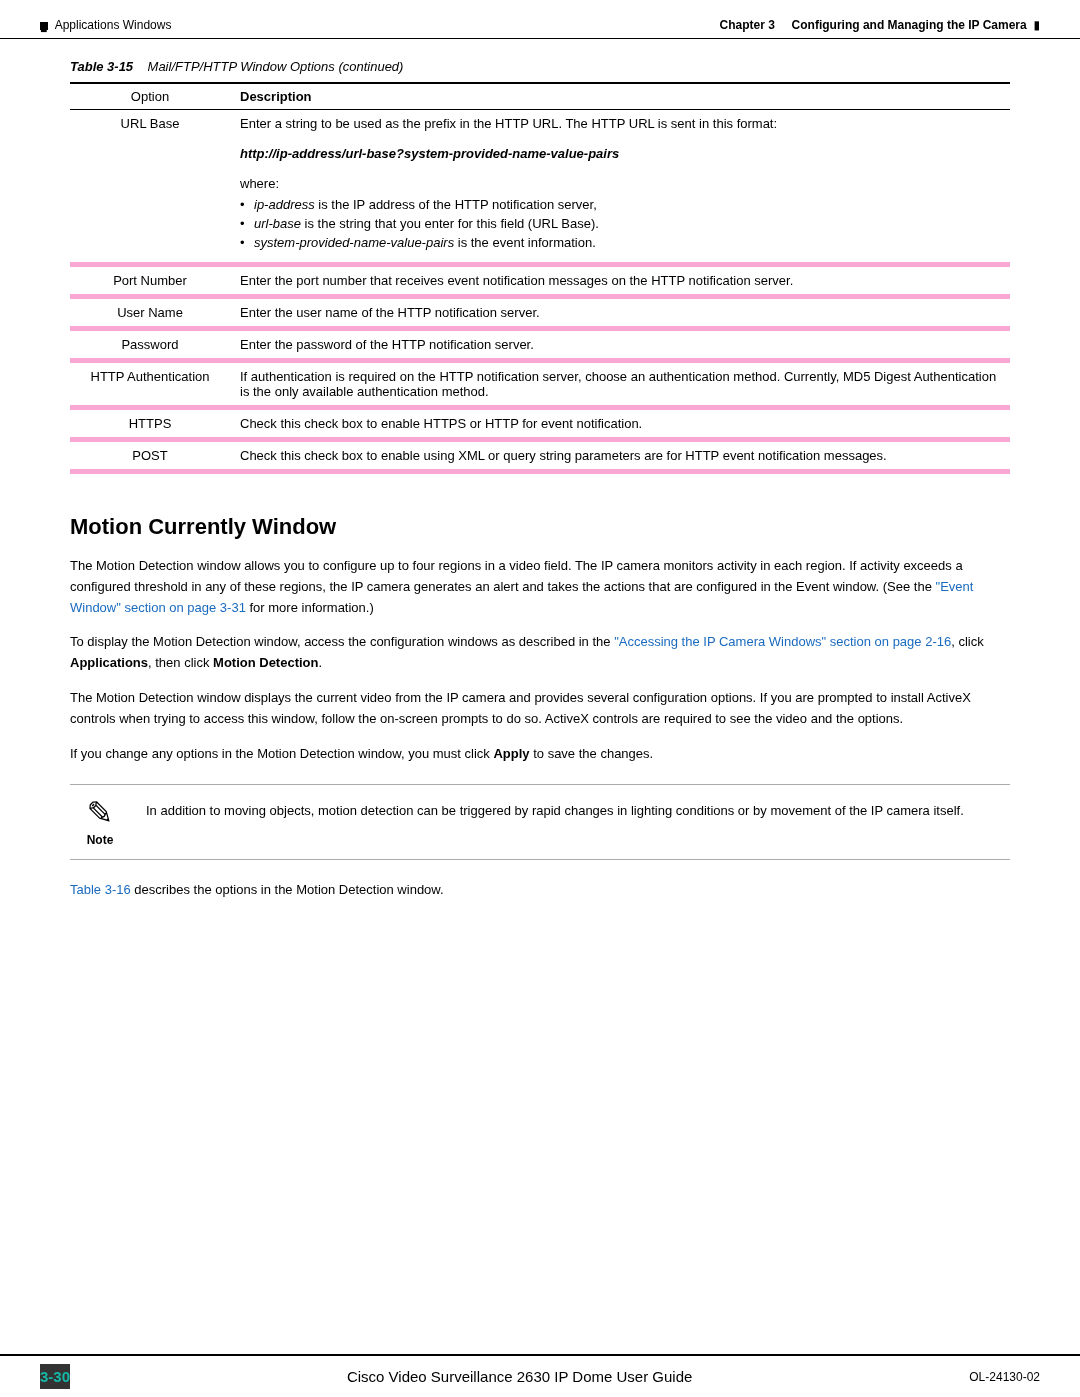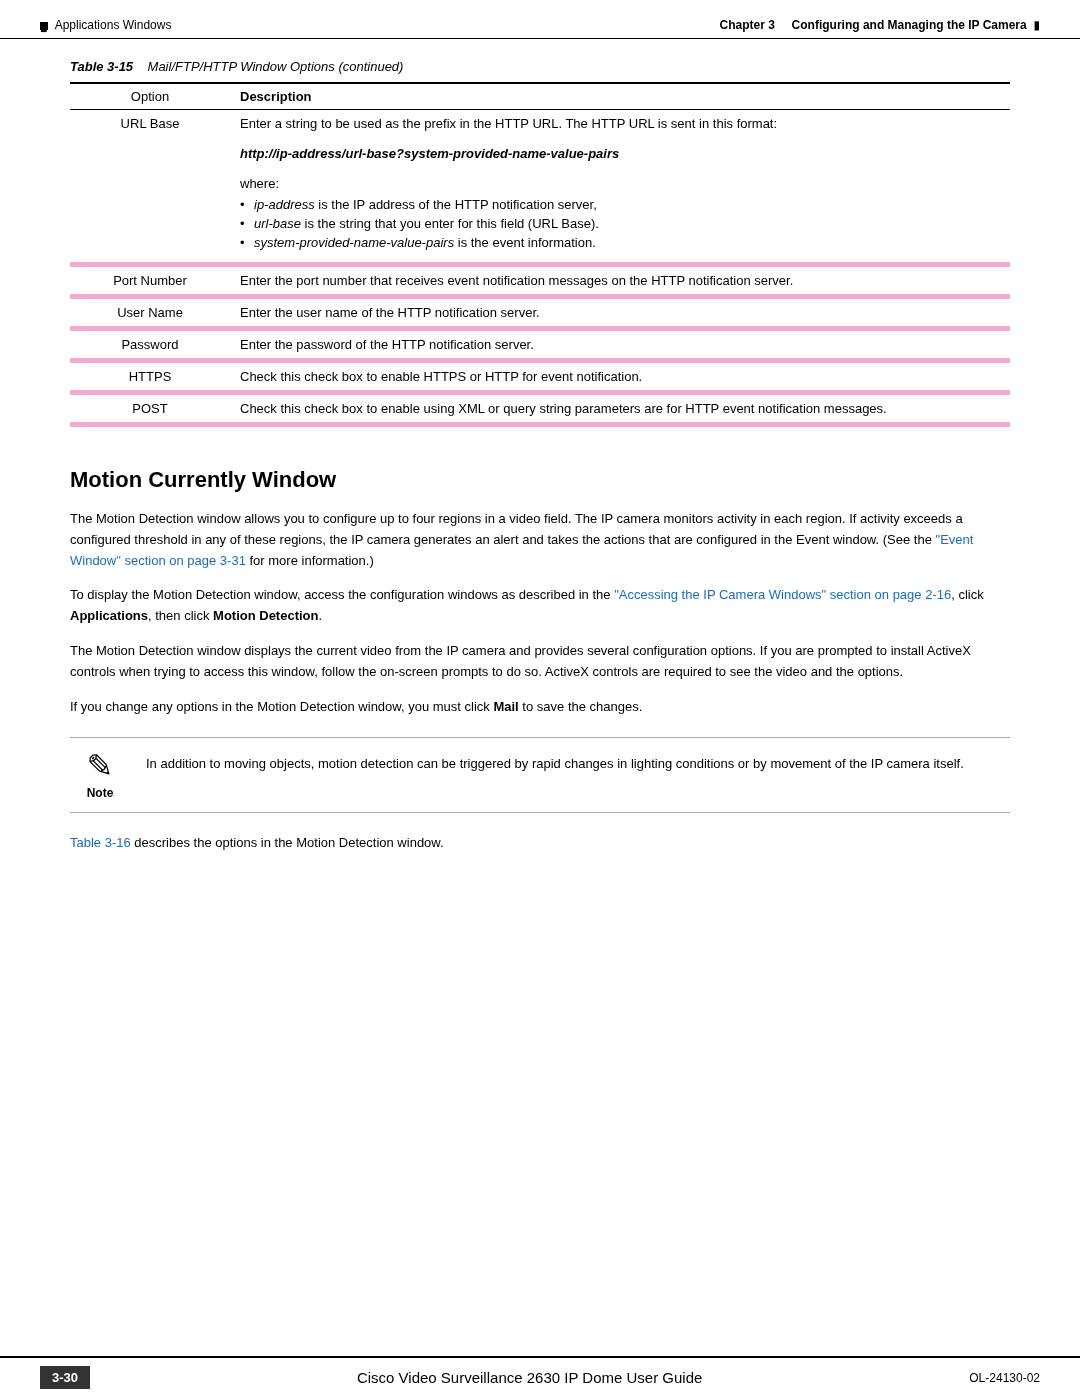--- a/index.html
+++ b/index.html
@@ -168,24 +168,24 @@
       justify-content: space-between;
       align-items: center;
       padding: 8px 40px;
     }
     .footer-center {
       font-size: 15px;
       text-align: center;
     }
     .page-num-box {
       background: #333;
-      color: #ffffff;
-      font-size: 13px;
-      font-weight: bold;
-      padding: 4px 12px;
+      color: #14b8a6;
+      font-size: 15px;
+      font-weight: bold;
+      padding: 4px 0;
     }
     .footer-right {
       font-size: 12px;
     }
   </style>
 </head>
 <body>
 
 <div class="page-header">
   <div class="header-left">
@@ -240,20 +240,24 @@
       <tr>
         <td class="col-option">User Name</td>
         <td class="col-desc">Enter the user name of the HTTP notification server.</td>
       </tr>
 
       <tr>
         <td class="col-option">Password</td>
         <td class="col-desc">Enter the password of the HTTP notification server.</td>
       </tr>
 
+      <tr>
+        <td class="col-option">HTTP Authentication</td>
+        <td class="col-desc">If authentication is required on the HTTP notification server, choose an authentication method. Currently, MD5 Digest Authentication is the only available authentication method.</td>
+      </tr>
 
       <tr>
         <td class="col-option">HTTPS</td>
         <td class="col-desc">Check this check box to enable HTTPS or HTTP for event notification.</td>
       </tr>
 
       <tr>
         <td class="col-option">POST</td>
         <td class="col-desc">Check this check box to enable using XML or query string parameters are for HTTP event notification messages.</td>
       </tr>
@@ -268,21 +272,21 @@
 
   <p class="body-para">
     To display the Motion Detection window, access the configuration windows as described in the <a class="link" href="#">"Accessing the IP Camera Windows" section on page 2-16</a>, click <strong>Applications</strong>, then click <strong>Motion Detection</strong>.
   </p>
 
   <p class="body-para">
     The Motion Detection window displays the current video from the IP camera and provides several configuration options. If you are prompted to install ActiveX controls when trying to access this window, follow the on-screen prompts to do so. ActiveX controls are required to see the video and the options.
   </p>
 
   <p class="body-para">
-    If you change any options in the Motion Detection window, you must click <strong>Mail</strong> to save the changes.
+    If you change any options in the Motion Detection window, you must click <strong>Apply</strong> to save the changes.
   </p>
 
   <div class="note-box">
     <div class="note-icon-area">
       <div class="note-icon">✎</div>
       <div class="note-label">Note</div>
     </div>
     <div class="note-content">In addition to moving objects, motion detection can be triggered by rapid changes in lighting conditions or by movement of the IP camera itself.</div>
   </div>
 

